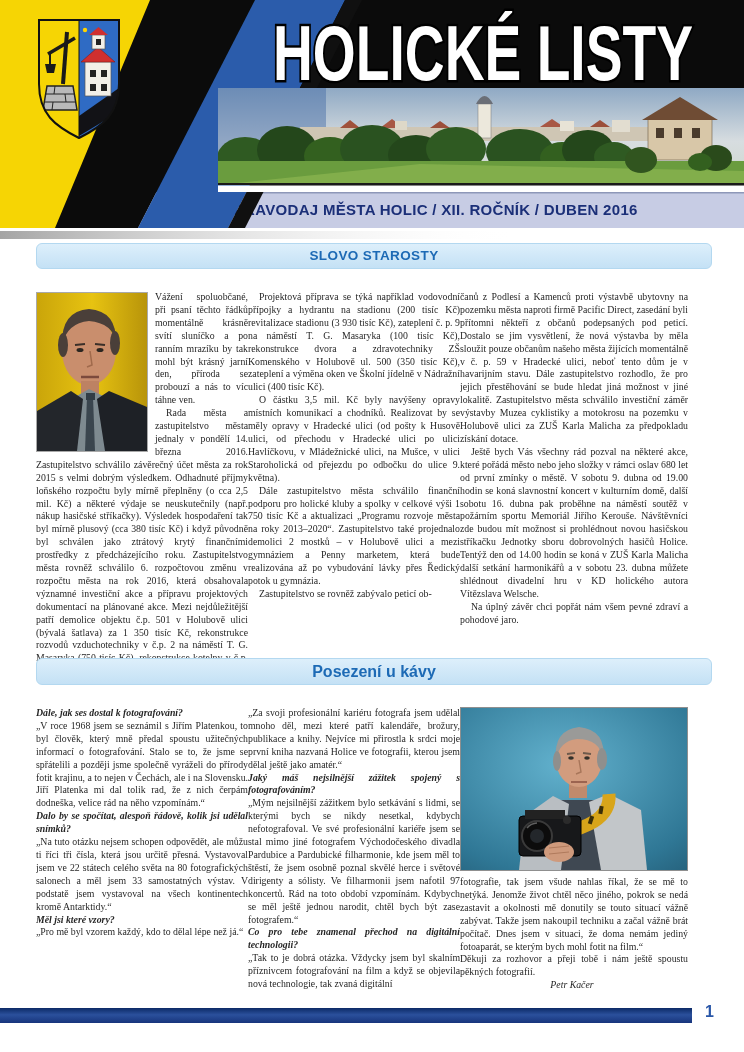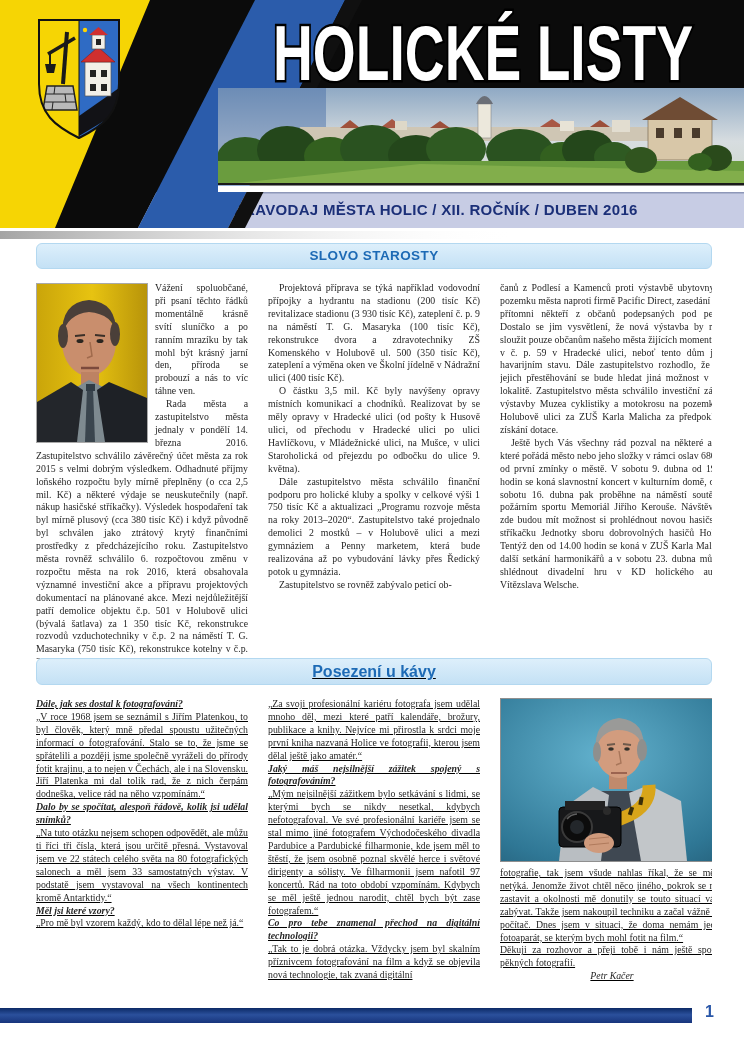--- a/index.html
+++ b/index.html
@@ -3,27 +3,27 @@
 <meta charset="utf-8">
 <style>
   html,body{margin:0;padding:0;background:#fff;}
   .page{position:relative;width:744px;height:1052px;background:#fff;overflow:hidden;
         font-family:"Liberation Serif",serif;}
   
   .masthead-svg{position:absolute;left:0;top:0;}
   
   .section{position:absolute;left:36px;width:676px;}
   #sec1{top:243px;height:409px;}
-  #sec2{top:658px;height:295px;text-decoration:underline;}
+  #sec2{top:658px;height:295px;}
   .sec-head{height:26px;border-radius:6px;background:linear-gradient(#ddeffb,#c4e1f5);
             border:1px solid #b3d8f0;color:#1d6ab5;font-family:"Liberation Sans",sans-serif;
             font-weight:bold;text-align:center;box-sizing:border-box;}
   #sec1 .sec-head{font-size:13.5px;line-height:24px;letter-spacing:.4px;}
   #sec2 .sec-head{height:27px;font-size:16px;line-height:25px;}
-  .cols{display:grid;grid-template-columns:212px 212px 228px;column-gap:20px;margin-top:13px;overflow:hidden;}
+  .cols{display:grid;grid-template-columns:212px 212px 228px;column-gap:0;margin-top:22px;overflow:hidden;}
   #sec1 .cols{height:377px;}
   #sec2 .cols{height:315px;}
   .col{text-align:justify;font-size:9.8px;line-height:12.9px;color:#262626;overflow:hidden;}
   .col p{margin:0;}
   .col p.ind{text-indent:11px;}
   .q{font-weight:bold;font-style:italic;}
   .closing{}
   .author{text-align:center;font-style:italic;padding-right:4px;margin-top:2px;}
   .mayor-photo{float:left;width:110px;height:158px;margin:1px 7px 2px 0;border:1px solid #a9a9a9;background:#d8b40a;}
   .photog-photo{display:block;width:226px;height:162px;border:1px solid #8f8f8f;margin:0 0 5px 0;background:#3a85a5;}
@@ -186,20 +186,21 @@
       </div>
       <div class="col">
         <p class="ind">Projektová příprava se týká například vodovodní přípojky a hydrantu na stadionu (200 tisíc Kč) revitalizace stadionu (3 930 tisíc Kč), zateplení č. p. 9 na náměstí T. G. Masaryka (100 tisíc Kč), rekonstrukce dvora a zdravotechniky ZŠ Komenského v Holubově ul. 500 (350 tisíc Kč), zateplení a výměna oken ve Školní jídelně v Nádražní ulici (400 tisíc Kč).</p>
         <p class="ind">O částku 3,5 mil. Kč byly navýšeny opravy místních komunikací a chodníků. Realizovat by se měly opravy v Hradecké ulici (od pošty k Husově ulici, od přechodu v Hradecké ulici po ulici Havlíčkovu, v Mládežnické ulici, na Mušce, v ulici Staroholická od přejezdu po odbočku do ulice 9. května).</p>
         <p class="ind">Dále zastupitelstvo města schválilo finanční podporu pro holické kluby a spolky v celkové výši 1 750 tisíc Kč a aktualizaci „Programu rozvoje města na roky 2013–2020“. Zastupitelstvo také projednalo demolici 2 mostků – v Holubově ulici a mezi gymnáziem a Penny marketem, která bude realizována až po vybudování lávky přes Ředický potok u gymnázia.</p>
         <p class="ind">Zastupitelstvo se rovněž zabývalo peticí ob-</p>
       </div>
       <div class="col">
         <p>čanů z Podlesí a Kamenců proti výstavbě ubytovny na pozemku města naproti firmě Pacific Direct, zasedání byli přítomni někteří z občanů podepsaných pod peticí. Dostalo se jim vysvětlení, že nová výstavba by měla sloužit pouze občanům našeho města žijících momentálně v č. p. 59 v Hradecké ulici, neboť tento dům je v havarijním stavu. Dále zastupitelstvo rozhodlo, že pro jejich přestěhování se bude hledat jiná možnost v jiné lokalitě. Zastupitelstvo města schválilo investiční záměr výstavby Muzea cyklistiky a motokrosu na pozemku v Holubově ulici za ZUŠ Karla Malicha za předpokladu získání dotace.</p>
         <p class="ind">Ještě bych Vás všechny rád pozval na některé akce, které pořádá město nebo jeho složky v rámci oslav 680 let od první zmínky o městě. V sobotu 9. dubna od 19.00 hodin se koná slavnostní koncert v kulturním domě, další sobotu 16. dubna pak proběhne na náměstí soutěž v požárním sportu Memoriál Jiřího Kerouše. Návštěvníci zde budou mít možnost si prohlédnout novou hasičskou stříkačku Jednotky sboru dobrovolných hasičů Holice. Tentýž den od 14.00 hodin se koná v ZUŠ Karla Malicha další setkání harmonikářů a v sobotu 23. dubna můžete shlédnout divadelní hru v KD holického autora Vítězslava Welsche.</p>
+        <p class="ind">Na úplný závěr chci popřát nám všem pevné zdraví a pohodové jaro.</p>
       </div>
     </div>
   </div>
 
   <div class="section" id="sec2">
     <div class="sec-head">Posezení u kávy</div>
     <div class="cols">
       <div class="col">
         <p class="q">Dále, jak ses dostal k fotografování?</p>
         <p>„V roce 1968 jsem se seznámil s Jiřím Platenkou, to byl člověk, který mně předal spoustu užitečných informací o fotografování. Stalo se to, že jsme se spřátelili a později jsme společně vyráželi do přírody fotit krajinu, a to nejen v Čechách, ale i na Slovensku. Jiří Platenka mi dal tolik rad, že z nich čerpám dodneška, velice rád na něho vzpomínám.“</p>

